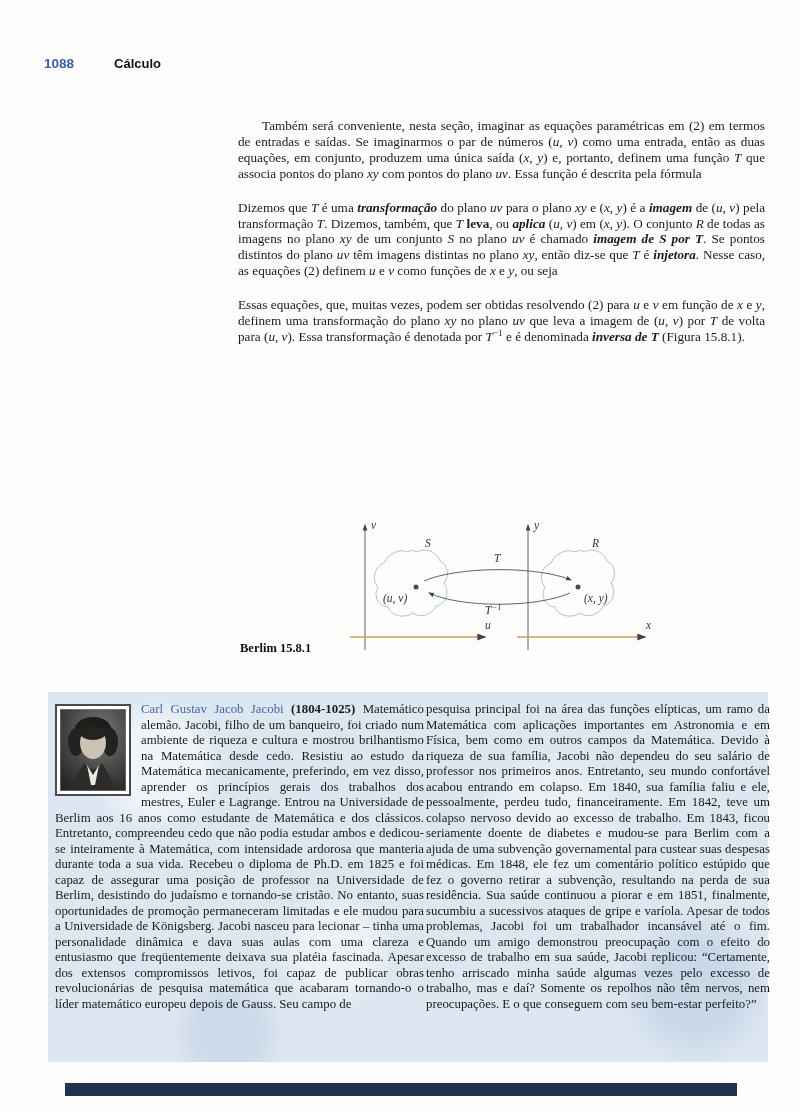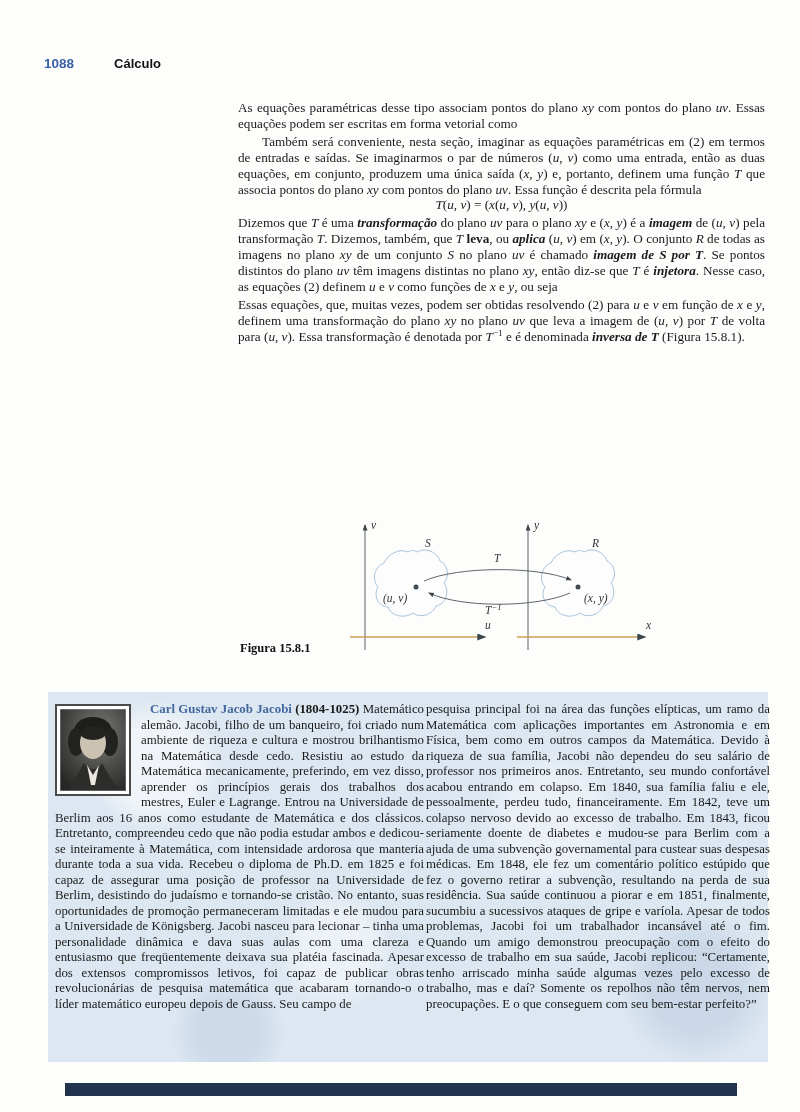--- a/index.html
+++ b/index.html
@@ -13,21 +13,21 @@
   .hdr{position:absolute;top:56px;left:44px;font-family:"Liberation Sans",sans-serif;font-weight:bold;font-size:13.5px;}
   .hdr .pnum{color:#3a5fa9;}
   .hdr .btitle{color:#111;margin-left:40px;font-size:13px;}
 
   .article{
     position:absolute;left:238px;top:100px;width:527px;
     font-size:13.2px;line-height:15.9px;text-align:justify;
   }
   .article p{margin:0;}
   .article p.indent{text-indent:24px;}
-  .article p.gap{margin-top:2px;}
+  .article p.gap{margin-top:18px;}
   .eq{text-align:center;margin:8px 0 9px 0;text-indent:0 !important;}
   sup{vertical-align:super;font-size:70%;line-height:0;}
 
   .figwrap{position:absolute;left:333px;top:516px;width:338px;height:150px;}
   .figcaption{
     position:absolute;left:240px;top:641px;
     font-weight:bold;font-size:12.5px;font-family:"Liberation Serif",serif;color:#111;
   }
   .figlabel{font-family:"Liberation Serif",serif;font-style:italic;font-size:11.5px;fill:#333;}
 
@@ -37,21 +37,21 @@
     background-image:
       radial-gradient(circle at 15% 20%, rgba(255,255,255,0.55) 0 6%, rgba(255,255,255,0) 10%),
       radial-gradient(circle at 70% 35%, rgba(255,255,255,0.4) 0 8%, rgba(255,255,255,0) 13%),
       radial-gradient(circle at 40% 70%, rgba(255,255,255,0.45) 0 7%, rgba(255,255,255,0) 12%),
       radial-gradient(circle at 90% 80%, rgba(197,212,230,0.8) 0 6%, rgba(197,212,230,0) 11%),
       radial-gradient(circle at 25% 92%, rgba(201,215,232,0.8) 0 5%, rgba(201,215,232,0) 9%);
   }
   .bio-left{position:absolute;left:7px;top:10px;width:369px;}
   .bio-right{position:absolute;left:378px;top:10px;width:344px;}
   .bio p{margin:0;font-size:12.85px;line-height:15.5px;text-align:justify;}
-  .bio-name{color:#44689f;font-weight:bold;margin-left:9px;}
+  .bio-name{color:#44689f;font-weight:normal;}
   .bio-years{font-weight:bold;}
   .photo{
     float:left;width:66px;height:82px;
     border:2px solid #4b4b4b;background:#fff;padding:3px;
     margin:2px 10px 3px 0;
   }
   .photo svg{display:block;}
 
   .bottom-bar{
     position:absolute;left:65px;top:1083px;width:672px;height:13px;
@@ -59,23 +59,21 @@
   }
 </style>
 </head>
 <body>
 
 <div class="hdr">
   <span class="pnum">1088</span><span class="btitle">Cálculo</span>
 </div>
 
 <div class="article">
-  <p>As equações paramétricas desse tipo associam pontos do plano <i>xy</i> com pontos do plano <i>uv</i>. Essas equações podem ser escritas em forma vetorial como</p>
   <p class="indent gap">Também será conveniente, nesta seção, imaginar as equações paramétricas em (2) em termos de entradas e saídas. Se imaginarmos o par de números (<i>u</i>, <i>v</i>) como uma entrada, então as duas equações, em conjunto, produzem uma única saída (<i>x</i>, <i>y</i>) e, portanto, definem uma função <i>T</i> que associa pontos do plano <i>xy</i> com pontos do plano <i>uv</i>. Essa função é descrita pela fórmula</p>
-  <p class="eq"><i>T</i>(<i>u</i>, <i>v</i>) = (<i>x</i>(<i>u</i>, <i>v</i>), <i>y</i>(<i>u</i>, <i>v</i>))</p>
   <p class="gap">Dizemos que <i>T</i> é uma <b><i>transformação</i></b> do plano <i>uv</i> para o plano <i>xy</i> e (<i>x</i>, <i>y</i>) é a <b><i>imagem</i></b> de (<i>u</i>, <i>v</i>) pela transformação <i>T</i>. Dizemos, também, que <i>T</i> <b>leva</b>, ou <b><i>aplica</i></b> (<i>u</i>, <i>v</i>) em (<i>x</i>, <i>y</i>). O conjunto <i>R</i> de todas as imagens no plano <i>xy</i> de um conjunto <i>S</i> no plano <i>uv</i> é chamado <b><i>imagem de S por T</i></b>. Se pontos distintos do plano <i>uv</i> têm imagens distintas no plano <i>xy</i>, então diz-se que <i>T</i> é <b><i>injetora</i></b>. Nesse caso, as equações (2) definem <i>u</i> e <i>v</i> como funções de <i>x</i> e <i>y</i>, ou seja</p>
   <p class="gap">Essas equações, que, muitas vezes, podem ser obtidas resolvendo (2) para <i>u</i> e <i>v</i> em função de <i>x</i> e <i>y</i>, definem uma transformação do plano <i>xy</i> no plano <i>uv</i> que leva a imagem de (<i>u</i>, <i>v</i>) por <i>T</i> de volta para (<i>u</i>, <i>v</i>). Essa transformação é denotada por <i>T</i><sup>−1</sup> e é denominada <b><i>inversa de T</i></b> (Figura 15.8.1).</p>
 </div>
 
 <div class="figwrap">
   <svg width="338" height="150" viewBox="0 0 338 150">
     <defs>
       <marker id="ah" markerWidth="7" markerHeight="6" refX="5.5" refY="2.5" orient="auto">
         <path d="M0,0 L6.5,2.5 L0,5 Z" fill="#3d464d"></path>
       </marker>
@@ -100,21 +98,21 @@
     <text class="figlabel" x="259" y="31">R</text>
     <circle cx="245" cy="71" r="2.5" fill="#3f4a52"></circle>
     <text class="figlabel" x="251" y="86">(x, y)</text>
 
     <path d="M 91,65 C 125,50 205,50 238,64" fill="none" stroke="#4a545c" stroke-width="0.9" marker-end="url(#ah)"></path>
     <text class="figlabel" x="161" y="46">T</text>
     <path d="M 237,77 C 203,92 128,92 96,77" fill="none" stroke="#4a545c" stroke-width="0.9" marker-end="url(#ah)"></path>
     <text class="figlabel" x="152" y="98"><tspan>T</tspan><tspan dy="-4.5" font-size="8.5">−1</tspan></text>
   </svg>
 </div>
-<div class="figcaption">Figura 15.8.1</div>
+<div class="figcaption">Berlim 15.8.1</div>
 
 <div class="bio">
   <div class="bio-left">
     <div class="photo">
       <svg width="66" height="82" viewBox="0 0 66 82">
         <defs>
           <radialGradient id="pbg" cx="60%" cy="30%" r="80%">
             <stop offset="0%" stop-color="#7b7b78"></stop>
             <stop offset="55%" stop-color="#4a4a48"></stop>
             <stop offset="100%" stop-color="#262624"></stop>

